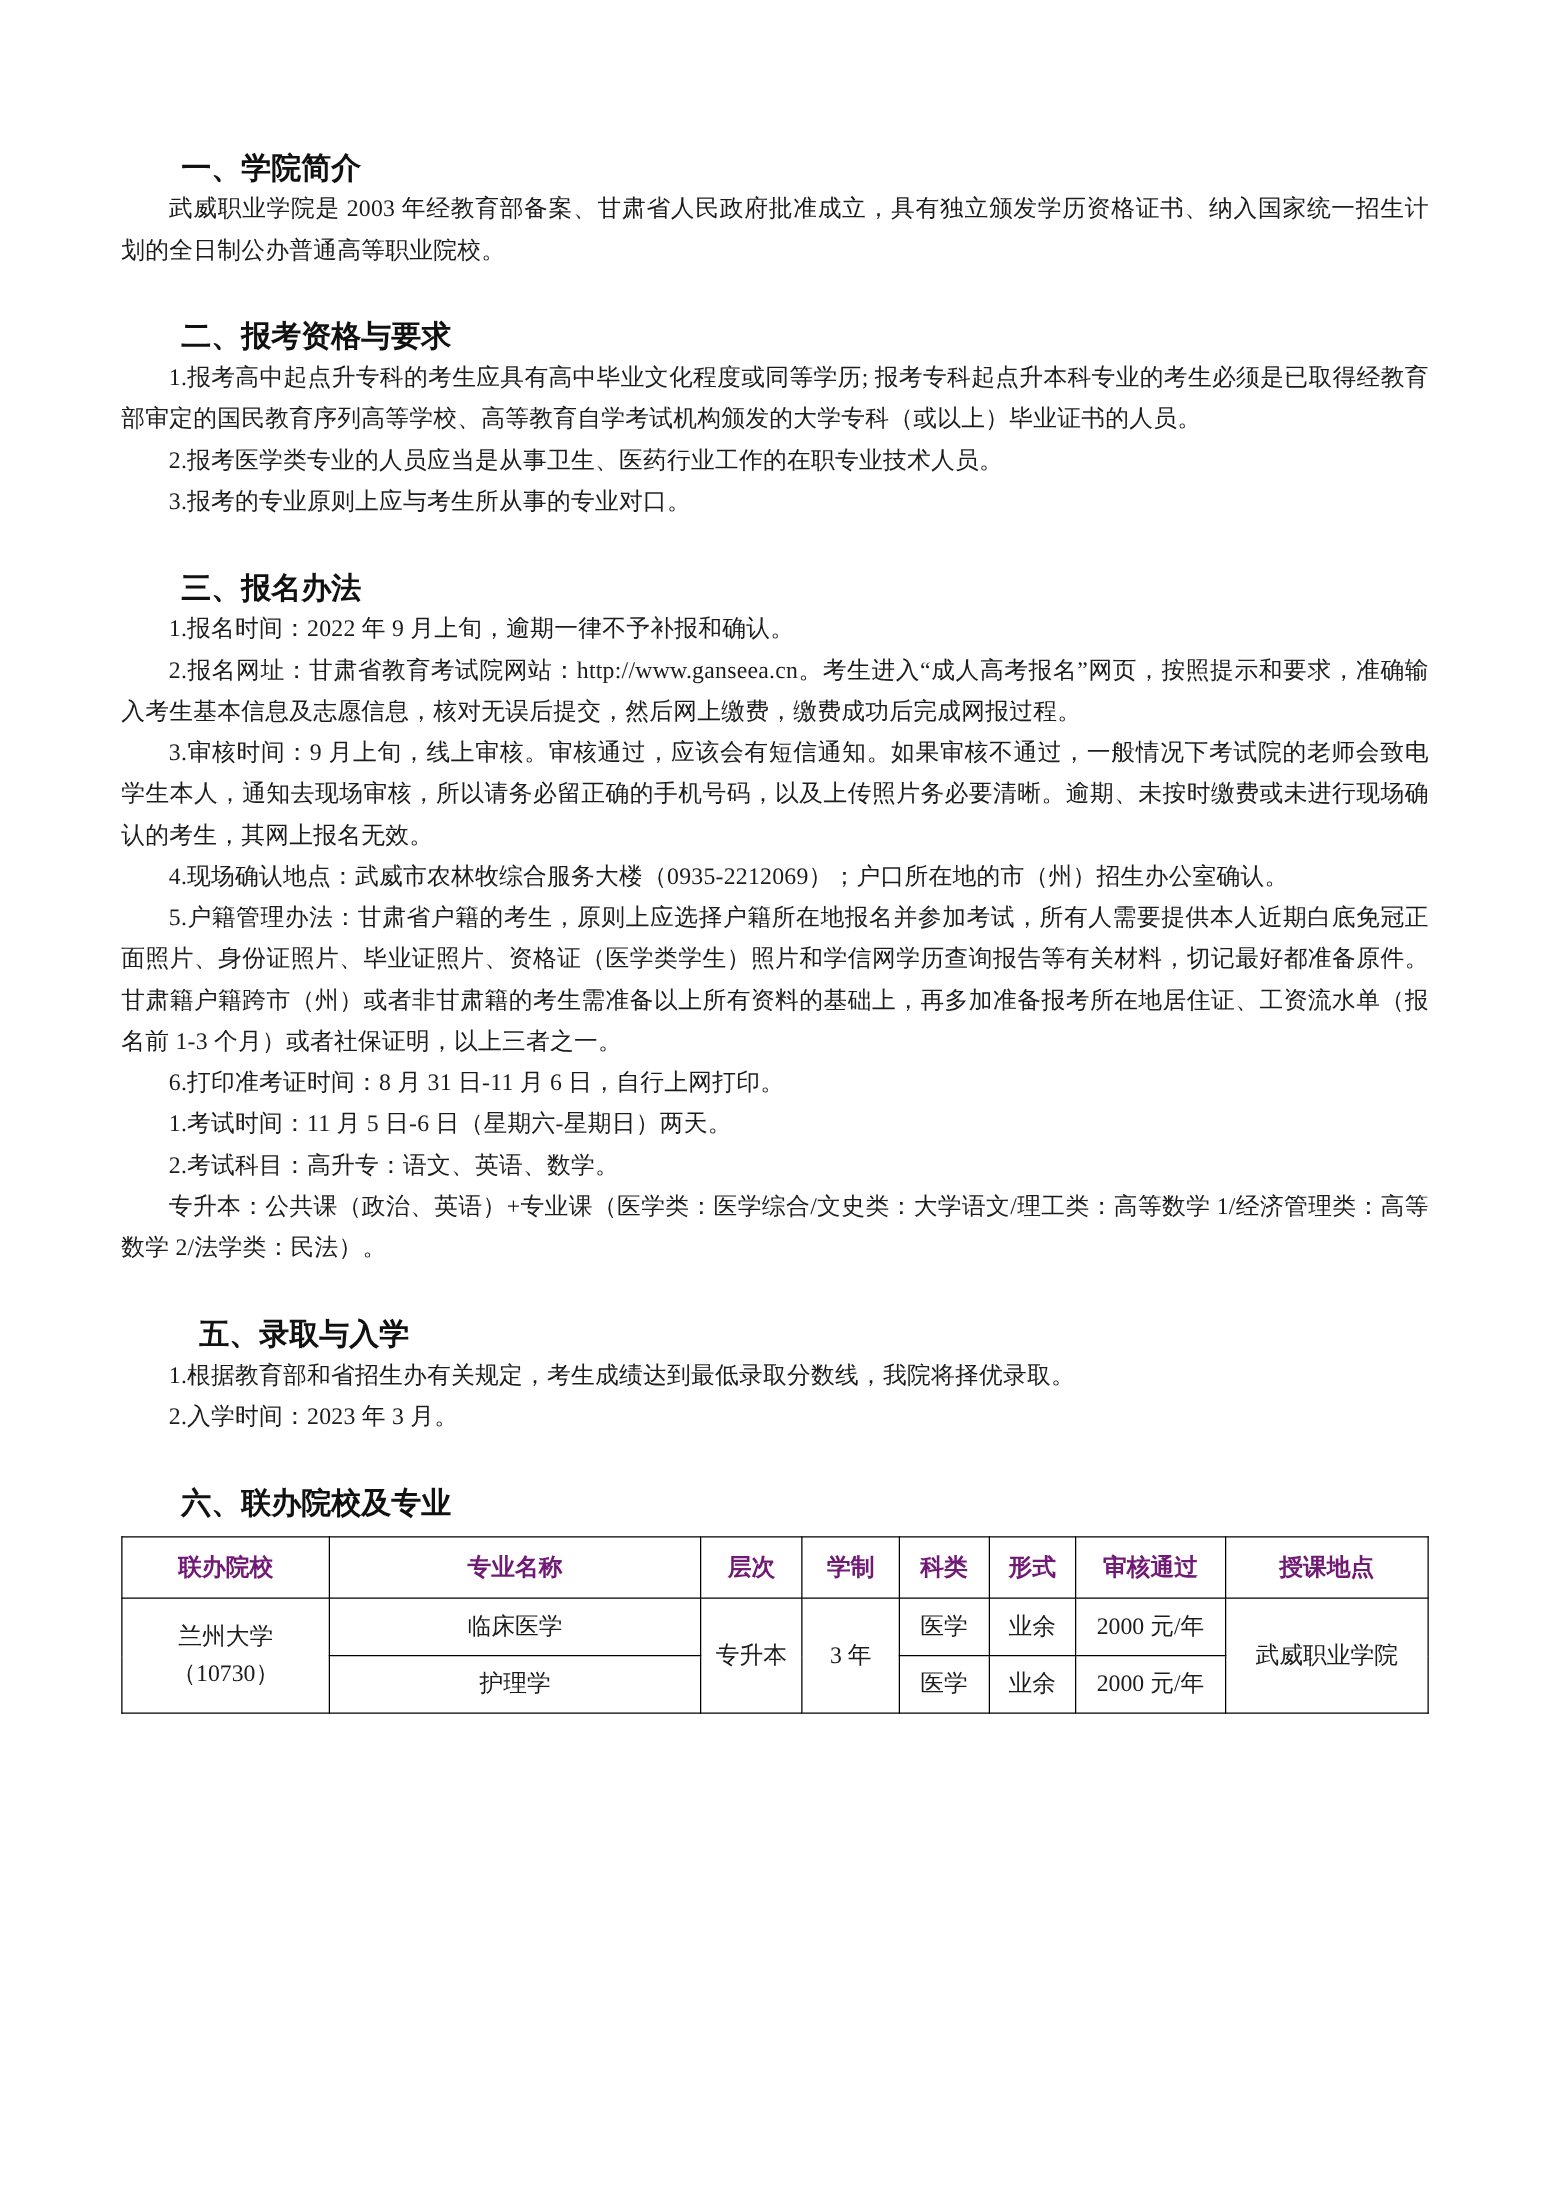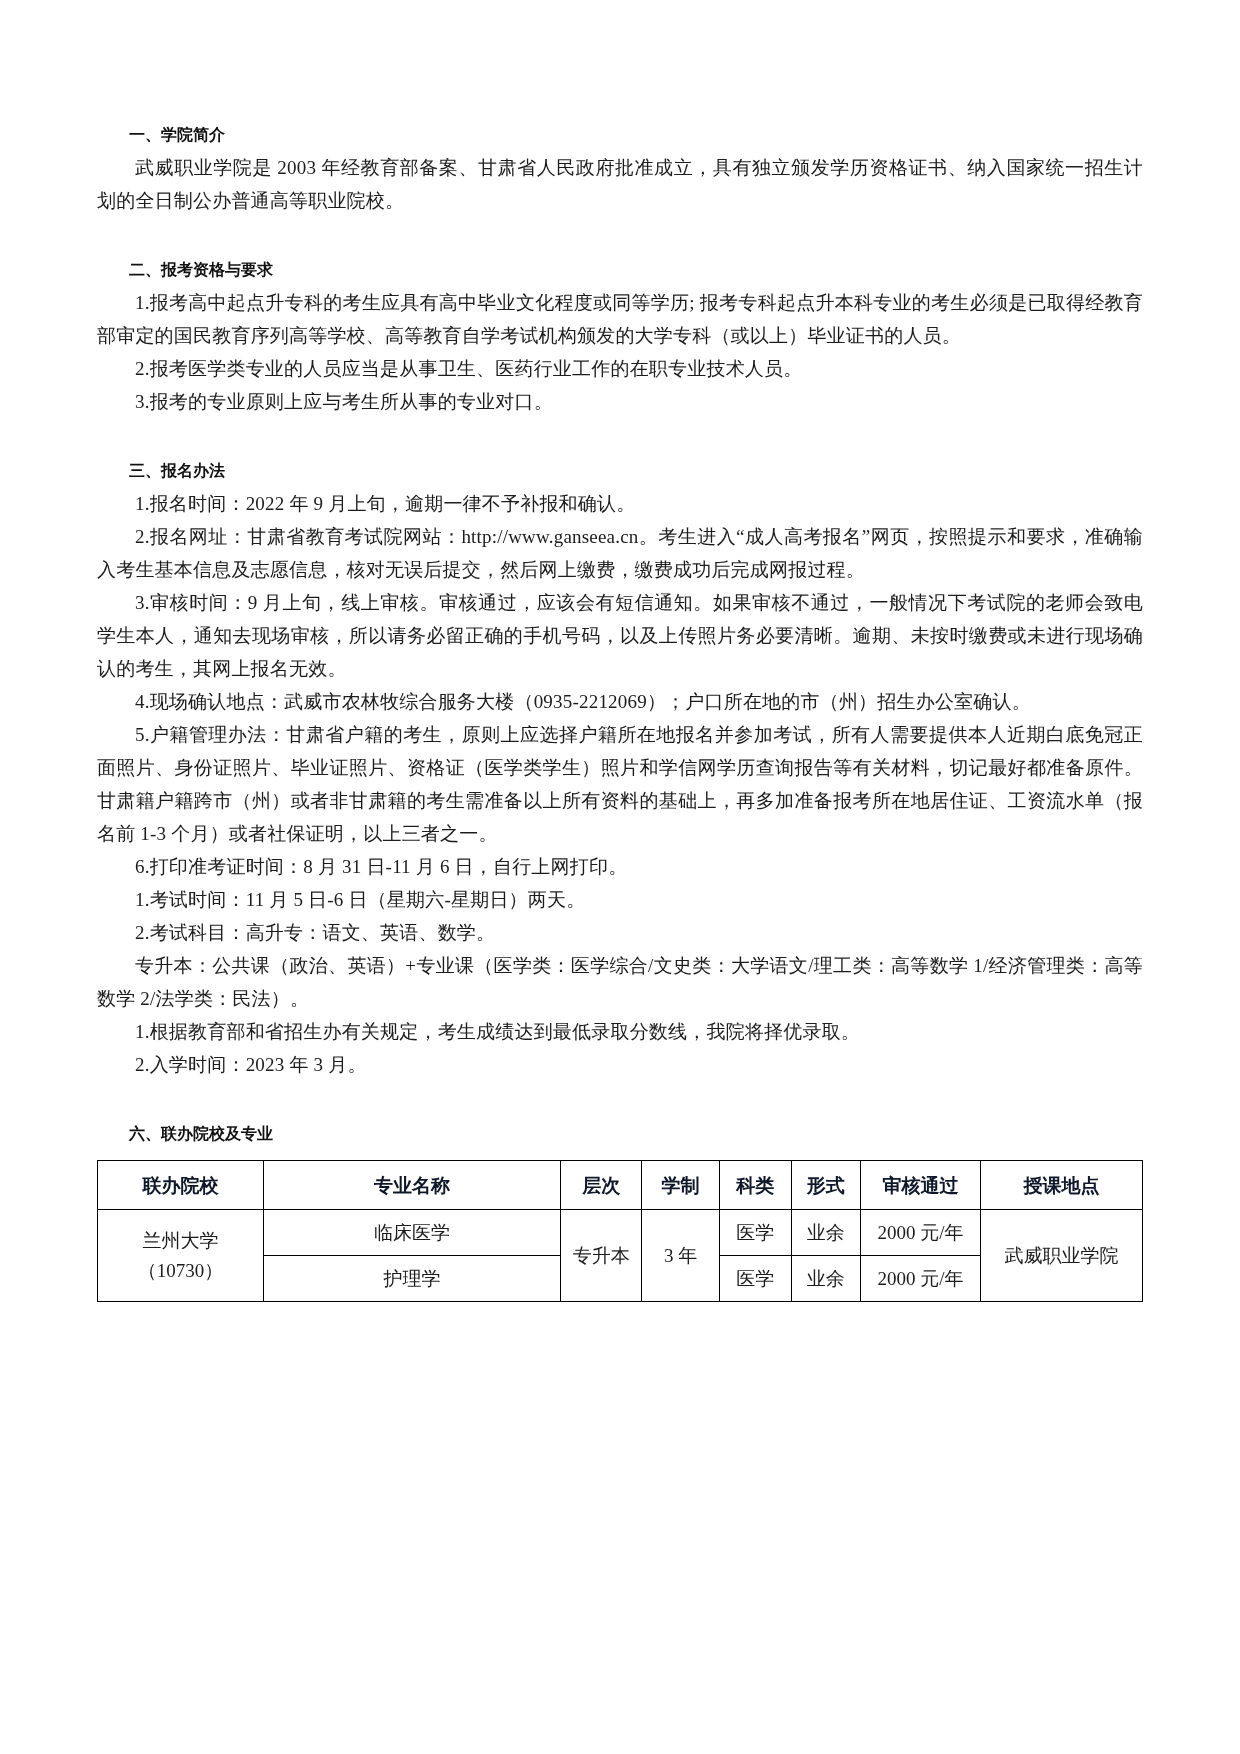--- a/index.html
+++ b/index.html
@@ -17,21 +17,21 @@
     padding: 118px 97px 60px 97px;
     font-family: "Liberation Serif", "DejaVu Serif", serif;
     font-size: 19px;
     line-height: 33px;
     color: #1c1c1c;
     overflow: hidden;
   }
   .sec-heading {
     font-family: "Liberation Sans", "DejaVu Sans", sans-serif;
     font-weight: bold;
-    font-size: 16px;
+    font-size: 24px;
     line-height: 33px;
     margin: 36px 0 0 0;
     text-indent: 2em;
     color: #111111;
   }
   .sec-heading.first {
     margin-top: 0;
   }
   .sec-heading.deep-indent {
     text-indent: 2.6em;
@@ -54,21 +54,21 @@
     text-align: center;
     vertical-align: middle;
     padding: 2px 4px;
     overflow: hidden;
   }
   .majors-table th {
     font-family: "Liberation Sans", "DejaVu Sans", sans-serif;
     font-weight: bold;
     font-size: 19px;
     height: 44px;
-    color: #0f172a;
+    color: #701a75;
   }
   .majors-table td {
     font-size: 19px;
     height: 41px;
     color: #1c1c1c;
   }
   .college-cell-line {
     line-height: 30px;
   }
 </style>
@@ -99,20 +99,21 @@
     <p class="para">6.打印准考证时间：8 月 31 日-11 月 6 日，自行上网打印。</p>
   </section>
 
   <section>
     <p class="para">1.考试时间：11 月 5 日-6 日（星期六-星期日）两天。</p>
     <p class="para">2.考试科目：高升专：语文、英语、数学。</p>
     <p class="para">专升本：公共课（政治、英语）+专业课（医学类：医学综合/文史类：大学语文/理工类：高等数学 1/经济管理类：高等数学 2/法学类：民法）。</p>
   </section>
 
   <section>
+    <h2 class="sec-heading deep-indent">五、录取与入学</h2>
     <p class="para">1.根据教育部和省招生办有关规定，考生成绩达到最低录取分数线，我院将择优录取。</p>
     <p class="para">2.入学时间：2023 年 3 月。</p>
   </section>
 
   <section>
     <h2 class="sec-heading">六、联办院校及专业</h2>
 
     <table class="majors-table">
       <colgroup>
         <col style="width:15.9%">

